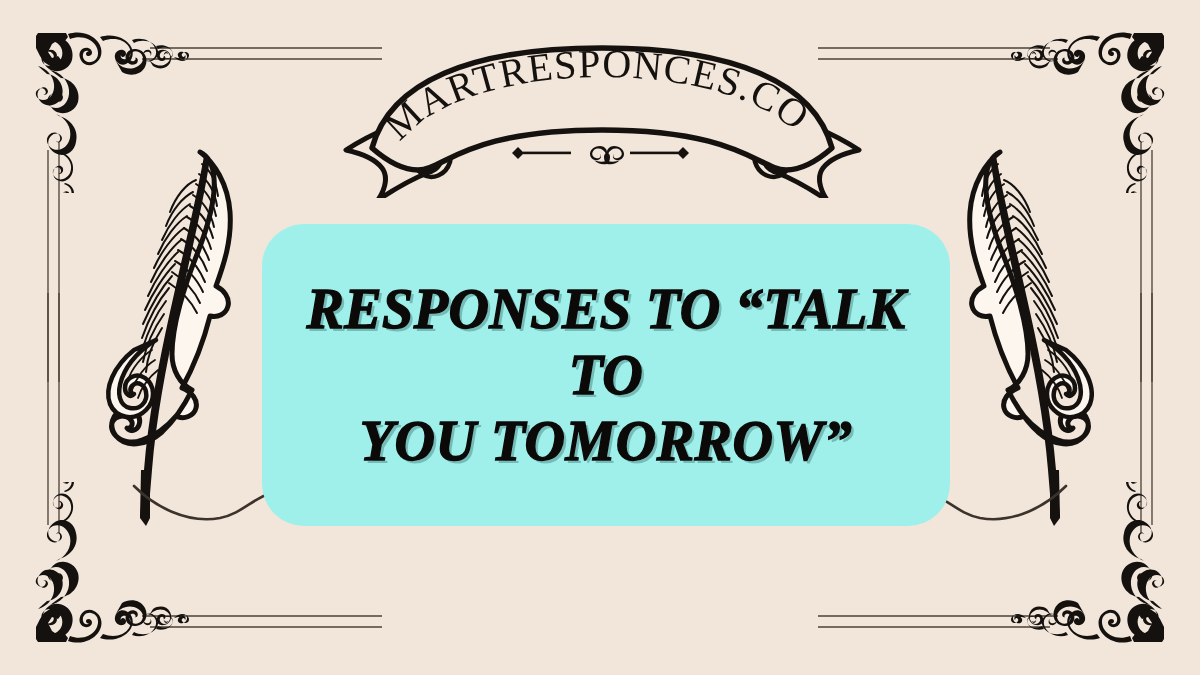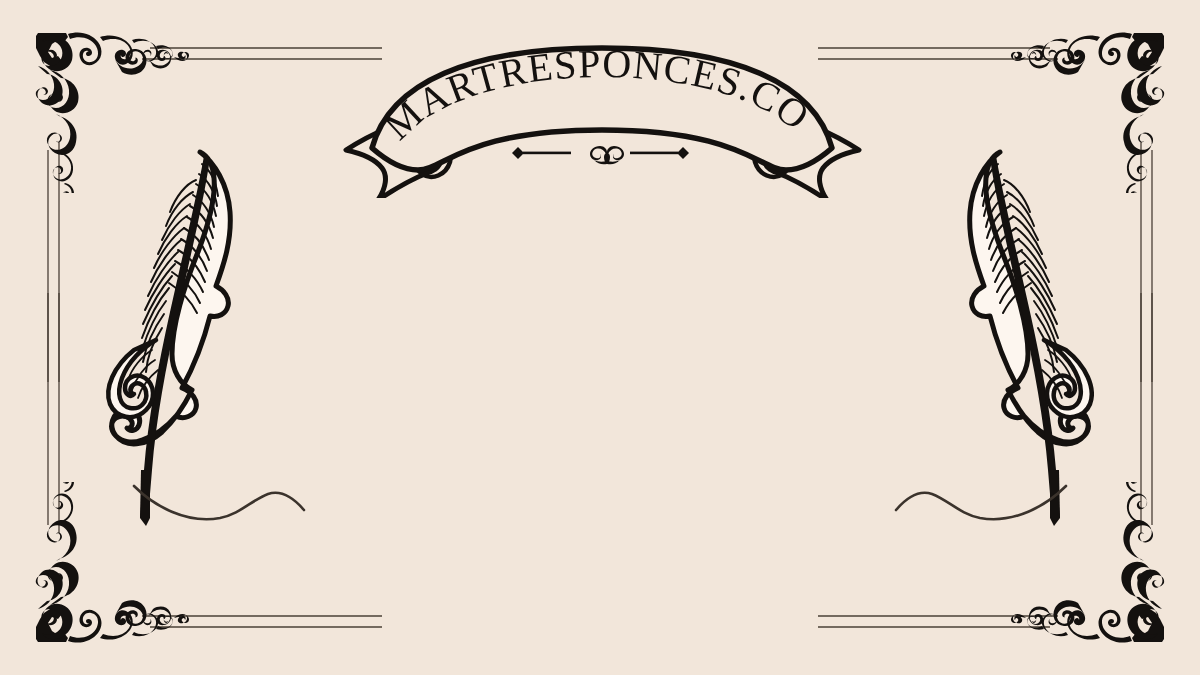--- a/index.html
+++ b/index.html
@@ -421,14 +421,18 @@
                  C91 19 94 17 92 14 C90 12 87 13 87 15 C87 13 90 12 92 14
                  C94 16 93 19 90 20 C86 21 82 18 82 14 C82 10 86 6 92 6 Z"></path>
         <path d="M99 13 C101 13 102 15 102 17 C102 20 101 23 99 24
                  C97 23 96 20 96 17 C96 15 97 13 99 13 Z"></path>
         <path d="M86 20 C90 22 94 22 99 21 C104 22 108 22 112 20
                  C108 24 104 25 99 24 C94 25 90 24 86 20 Z"></path>
       </g>
     </svg>
   </div>
 
+  <div class="card">
+    <h1 class="card-title">RESPONSES TO “TALK TO
+YOU TOMORROW”</h1>
+  </div>
 
 </div>
 
 </body></html>

